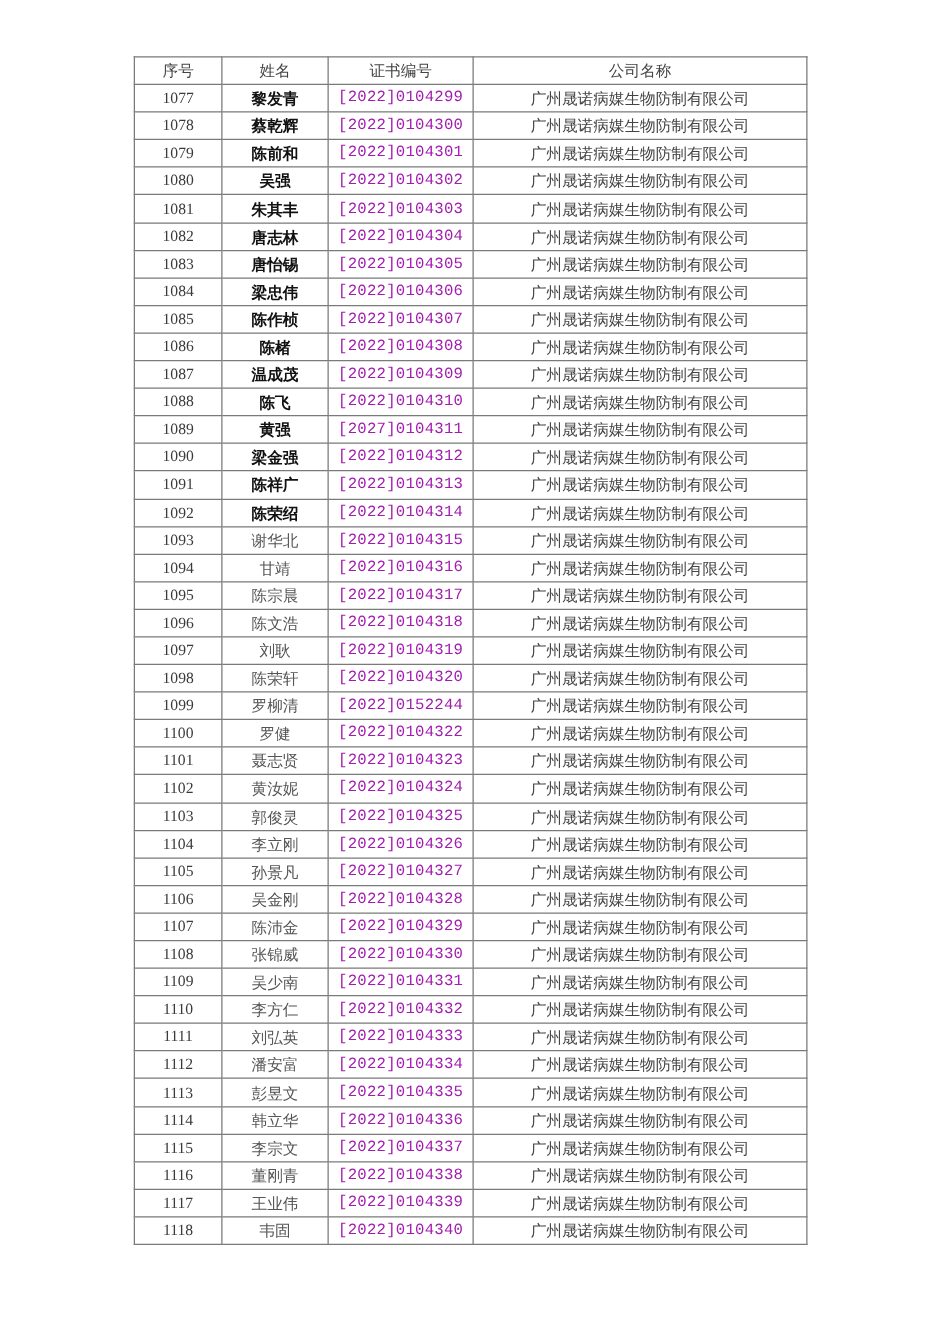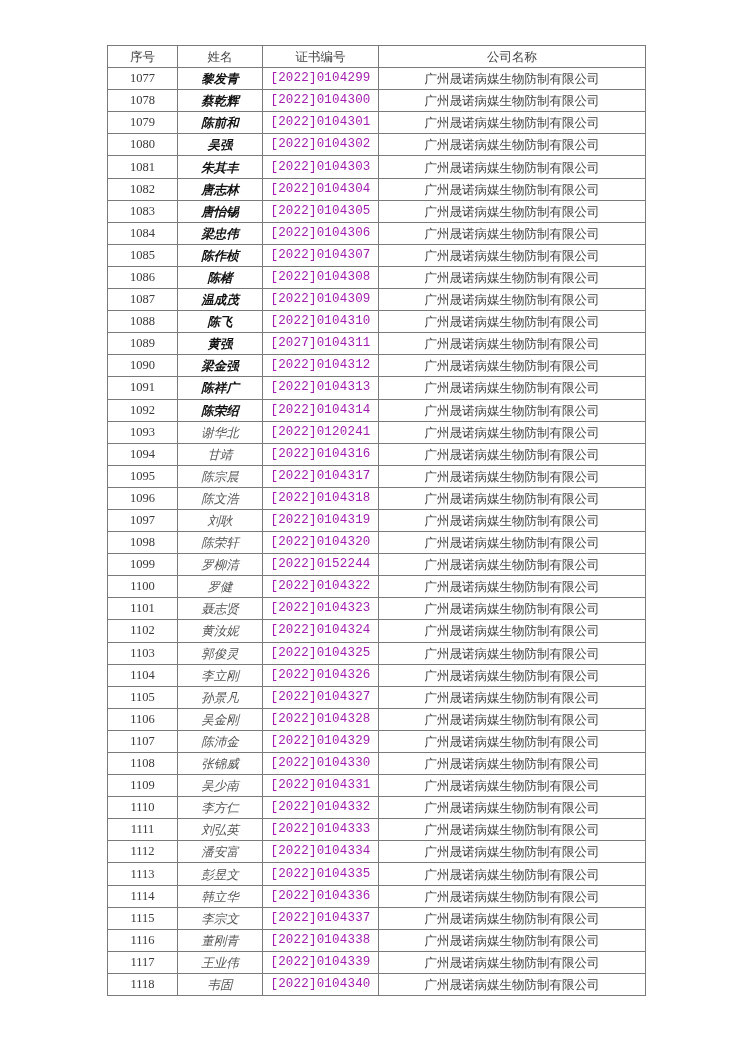--- a/index.html
+++ b/index.html
@@ -43,21 +43,20 @@
     }
     td.col-no {
       font-family: Liberation Serif, serif;
       font-size: 13px;
       color: #3a3a3a;
     }
     td.col-name {
       font-family: "DejaVu Sans", "Liberation Sans", sans-serif;
       font-size: 13px;
       color: #555555;
-      font-style: italic;
     }
     td.col-name.bold {
       color: #111111;
       font-weight: bold;
     }
     td.col-cert {
       font-family: Liberation Mono, monospace;
       font-size: 13.5px;
       color: #a21caf;
       letter-spacing: 0.2px;
@@ -179,21 +178,21 @@
       </tr>
       <tr>
         <td class="col-no">1092</td>
         <td class="col-name bold">陈荣绍</td>
         <td class="col-cert">[2022]0104314</td>
         <td class="col-company">广州晟诺病媒生物防制有限公司</td>
       </tr>
       <tr>
         <td class="col-no">1093</td>
         <td class="col-name">谢华北</td>
-        <td class="col-cert">[2022]0120241</td>
+        <td class="col-cert">[2022]0104315</td>
         <td class="col-company">广州晟诺病媒生物防制有限公司</td>
       </tr>
       <tr>
         <td class="col-no">1094</td>
         <td class="col-name">甘靖</td>
         <td class="col-cert">[2022]0104316</td>
         <td class="col-company">广州晟诺病媒生物防制有限公司</td>
       </tr>
       <tr>
         <td class="col-no">1095</td>

